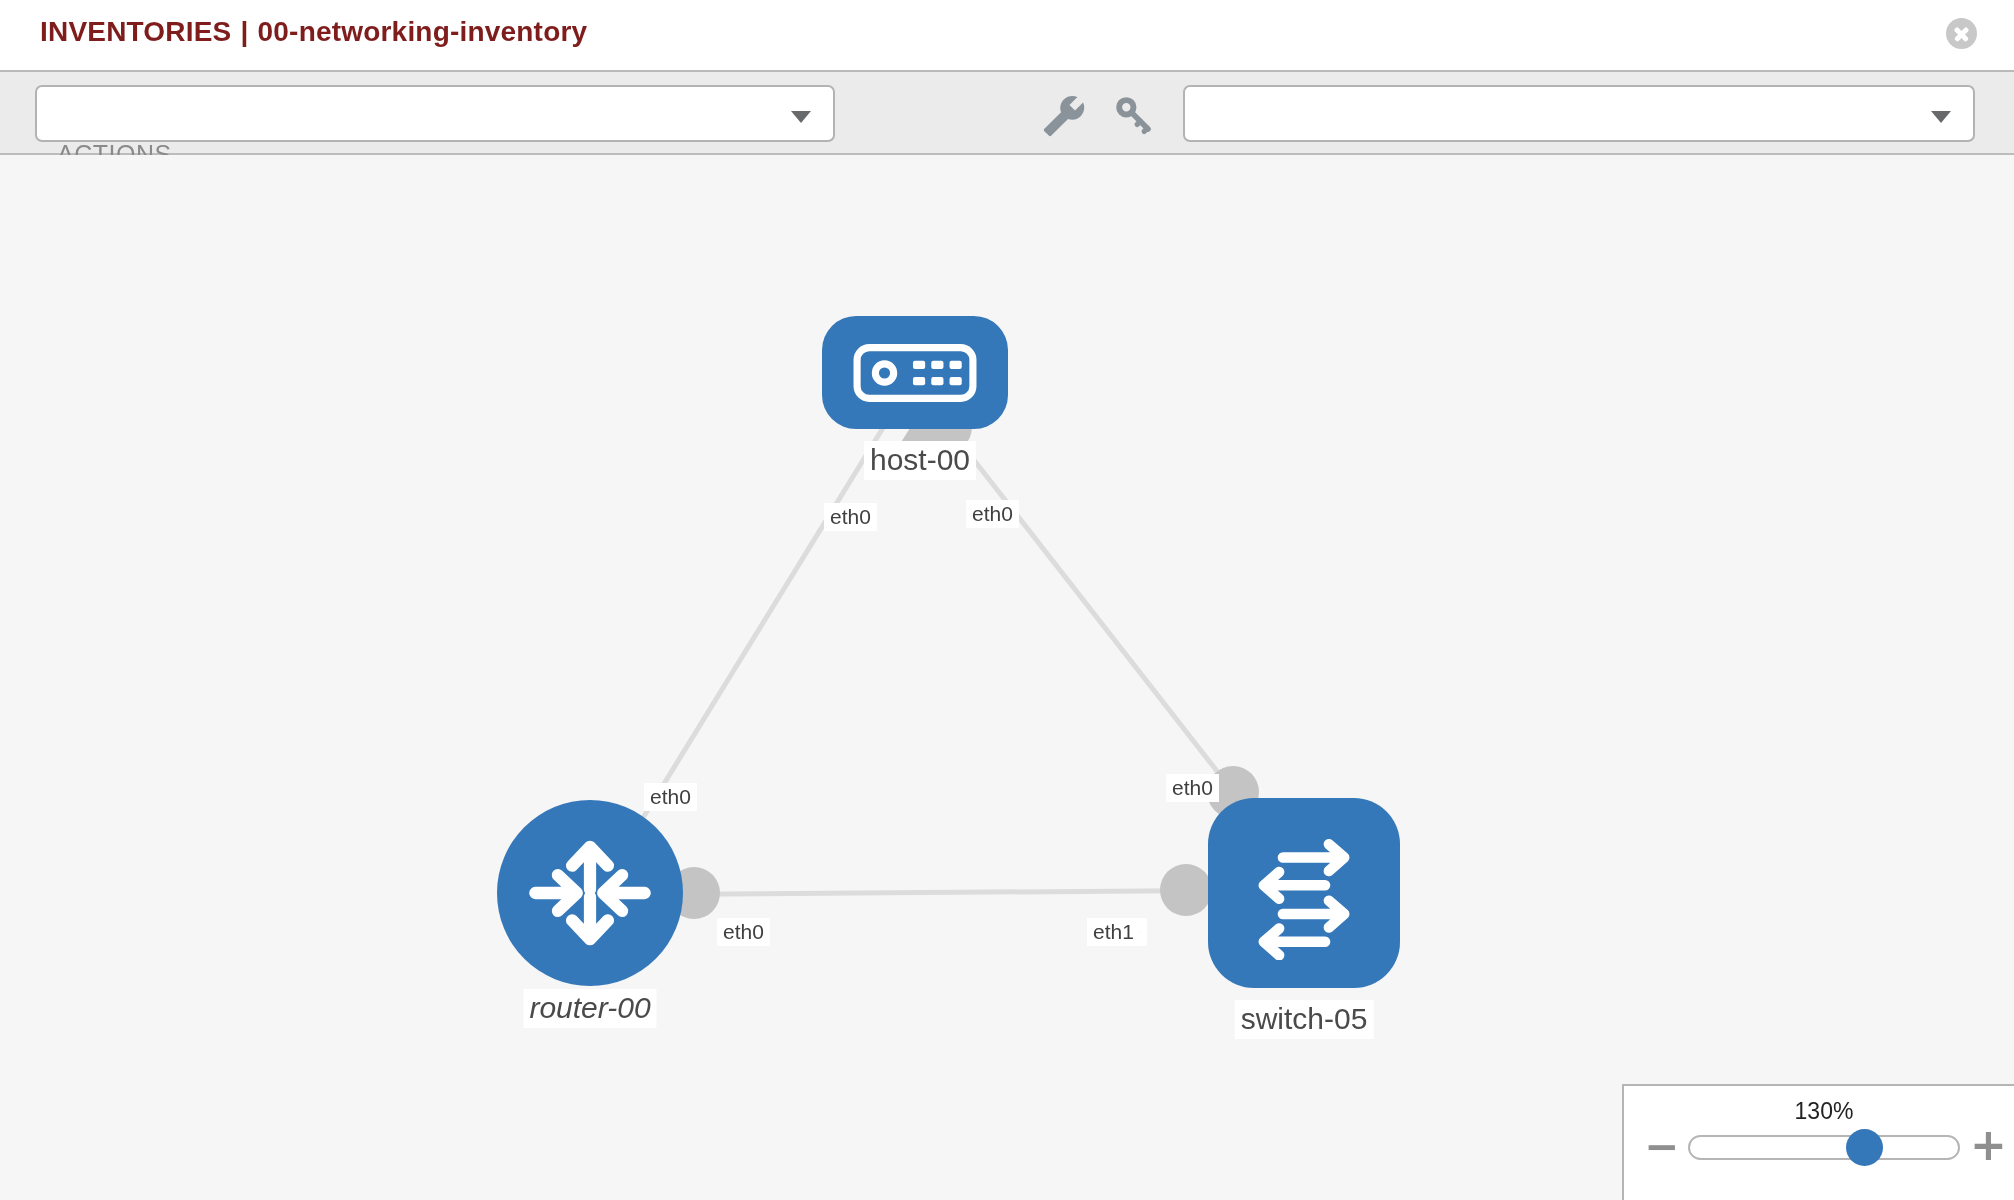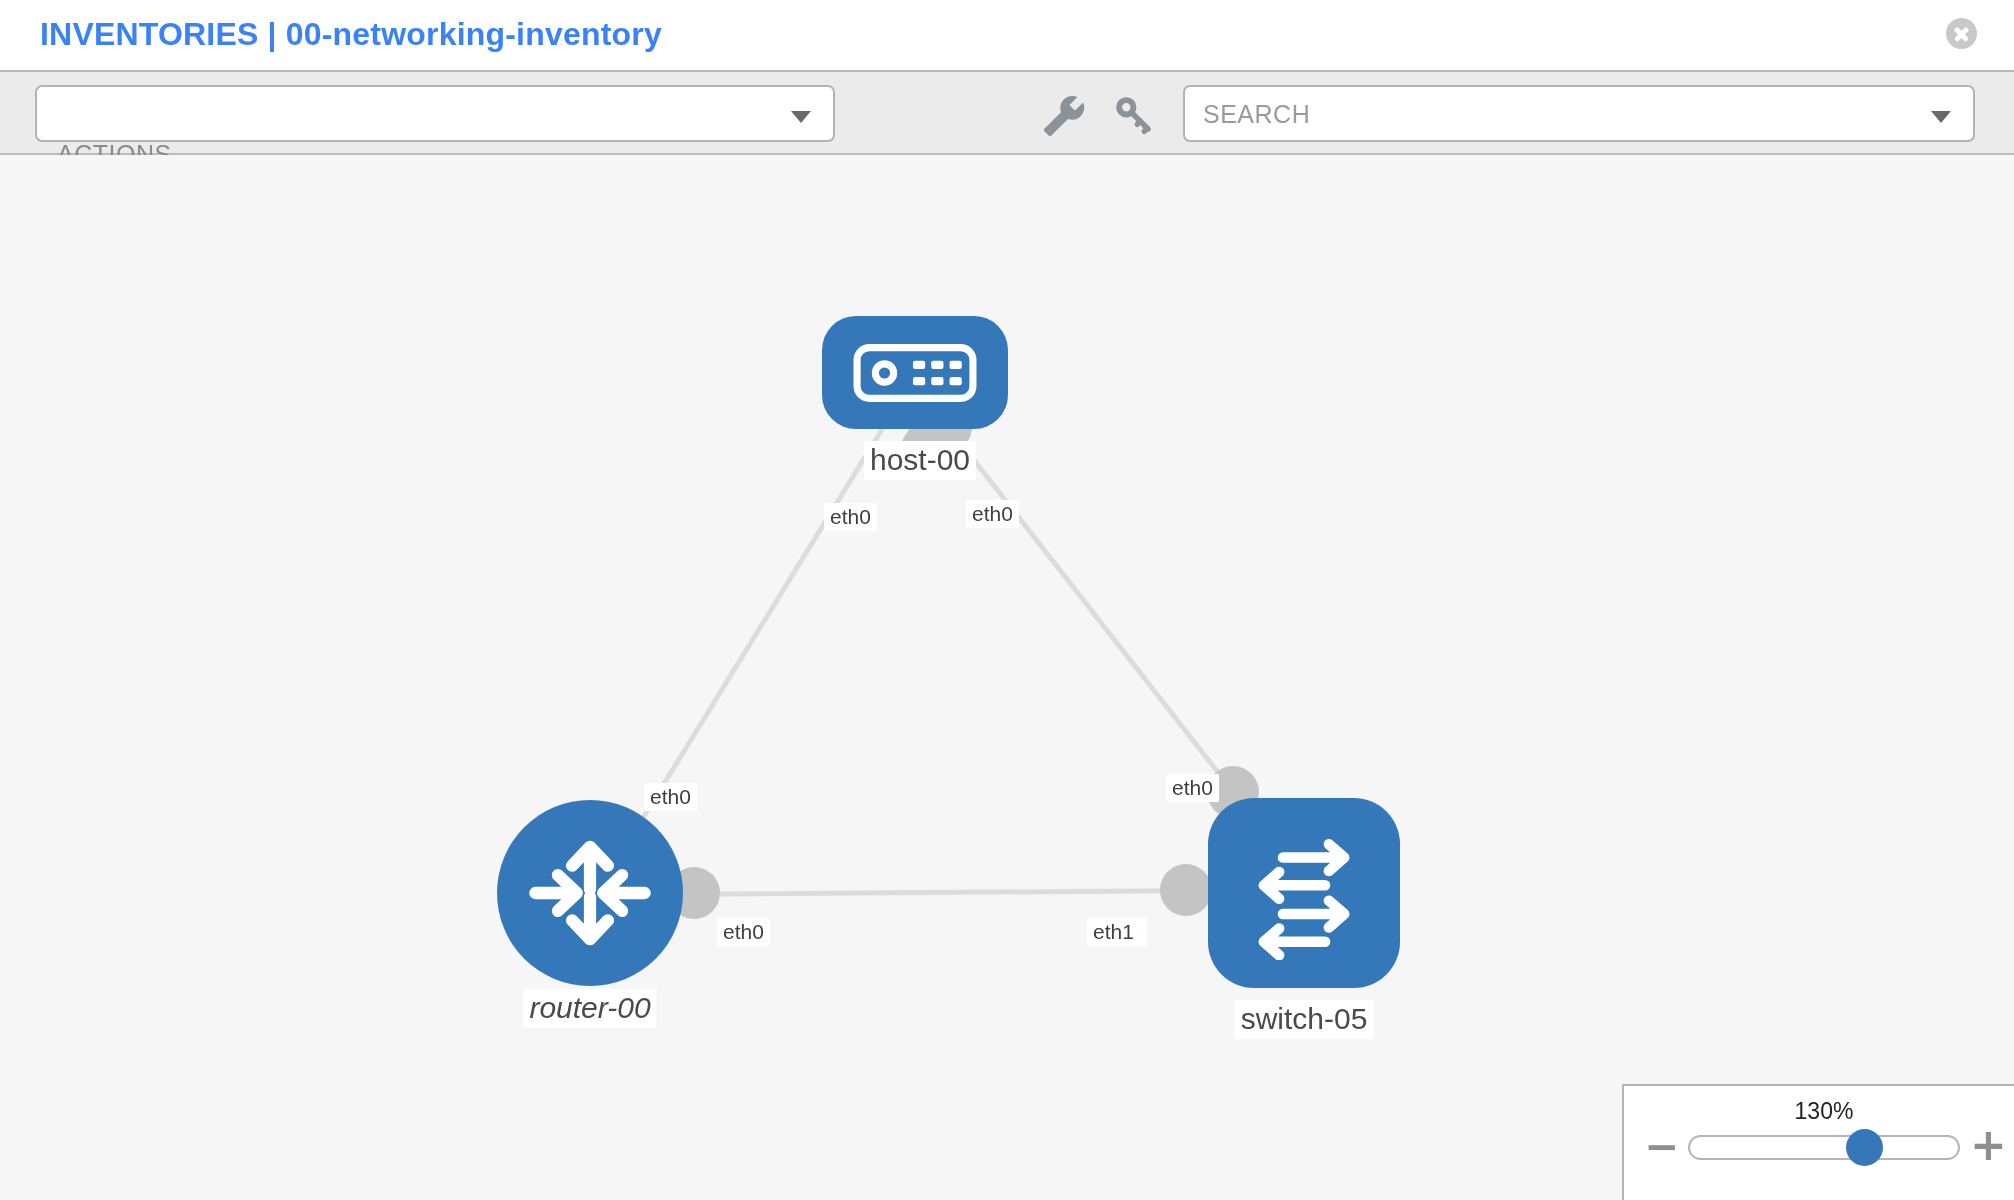--- a/index.html
+++ b/index.html
@@ -1,21 +1,21 @@
 <!DOCTYPE html>
 <html><head>
 <meta charset="utf-8">
 <style>
   * { margin:0; padding:0; box-sizing:border-box; }
   html,body { width:2014px; height:1200px; overflow:hidden;
     font-family:"Liberation Sans","DejaVu Sans",sans-serif; background:#fff; }
 
   
   .header { position:absolute; left:0; top:0; width:2014px; height:70px; background:#fff; }
-  .title { position:absolute; left:40px; top:16px; font-size:32px; font-weight:bold; color:#3b82f6; letter-spacing:0.2px; }
+  .title { position:absolute; left:40px; top:16px; font-size:28px; font-weight:bold; color:#7f1d1d; letter-spacing:0.2px; }
   .title span { margin-right:9px; }
   .close-btn { position:absolute; left:1946px; top:18px; width:31px; height:31px; border-radius:50%;
     background:#c8c8c8; border:none; cursor:pointer; }
   .close-btn i { position:absolute; left:7px; top:13.5px; width:17px; height:4.5px; background:#fff; border-radius:2px; }
   .close-btn i.a { transform:rotate(45deg); }
   .close-btn i.b { transform:rotate(-45deg); }
 
   
   .toolbar { position:absolute; left:0; top:70px; width:2014px; height:85px; background:#ebebeb;
     border-top:2px solid #b9b9b9; border-bottom:2px solid #bcbcbc; }
@@ -95,21 +95,20 @@
       <g fill="none" stroke="#8a939a" stroke-linecap="round">
         <circle cx="7.6" cy="7.6" r="4.1" stroke-width="3.4"></circle>
         <path d="M11,11 L20,20" stroke-width="3.2"></path>
         <path d="M15.6,15.6 L13.8,17.4" stroke-width="3.0"></path>
         <path d="M19.6,19.6 L17.8,21.4" stroke-width="3.0"></path>
       </g>
     </svg>
   </button>
 
   <div class="select-box search-box">
-    <input class="search-input" type="text" placeholder="SEARCH" style="">
     <span class="caret"></span>
   </div>
 </div>
 
 <div class="canvas">
 
   <svg class="links-svg" width="2014" height="1045">
 
     <line x1="886" y1="268" x2="598" y2="736" stroke="#dcdcdc" stroke-width="5"></line>
     <line x1="945" y1="268" x2="1245" y2="652" stroke="#dcdcdc" stroke-width="5"></line>

